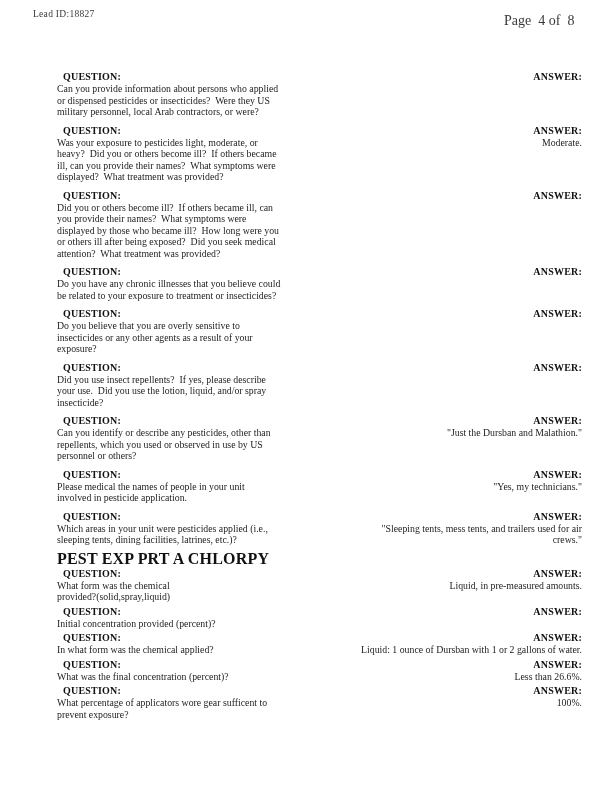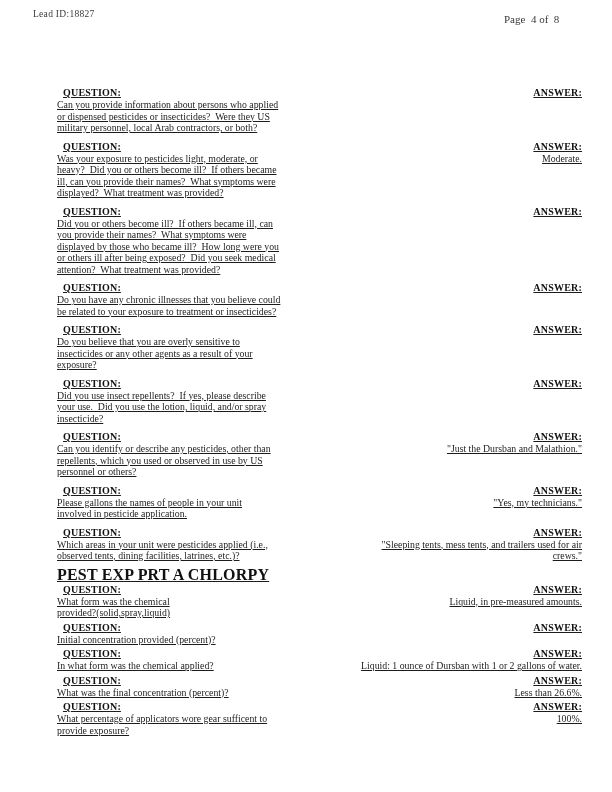--- a/index.html
+++ b/index.html
@@ -22,30 +22,29 @@
     top: 9px;
     font-size: 9.5px;
     color: #3a3a3a;
     letter-spacing: 0.3px;
     white-space: pre;
   }
   .hdr-right {
     position: absolute;
     left: 504px;
     top: 13px;
-    font-size: 11px;
+    font-size: 14px;
     color: #3a3a3a;
     white-space: pre;
   }
   .content {
     position: absolute;
     left: 57px;
-    top: 86px;
+    top: 70px;
     width: 525px;
-    text-decoration: underline;
   }
   .qa-block {
     display: flex;
     margin-bottom: 6px;
   }
   .qa-block.tight {
     margin-bottom: 2px;
   }
   .q-col {
     width: 246px;
@@ -87,21 +86,21 @@
   <div class="hdr-left">Lead ID:18827</div>
   <div class="hdr-right">Page  4 of  8</div>
 
   <div class="content">
 
     <div class="qa-block">
       <div class="q-col">
         <div class="qa-label">QUESTION:</div>
         <div class="qa-text">Can you provide information about persons who applied
 or dispensed pesticides or insecticides?  Were they US
-military personnel, local Arab contractors, or both?</div>
+military personnel, local Arab contractors, or were?</div>
       </div>
       <div class="a-col">
         <div class="qa-label">ANSWER:</div>
         <div class="qa-text"></div>
       </div>
     </div>
 
     <div class="qa-block">
       <div class="q-col">
         <div class="qa-label">QUESTION:</div>
@@ -178,34 +177,34 @@
       </div>
       <div class="a-col">
         <div class="qa-label">ANSWER:</div>
         <div class="qa-text">"Just the Dursban and Malathion."</div>
       </div>
     </div>
 
     <div class="qa-block">
       <div class="q-col">
         <div class="qa-label">QUESTION:</div>
-        <div class="qa-text">Please gallons the names of people in your unit
+        <div class="qa-text">Please medical the names of people in your unit
 involved in pesticide application.</div>
       </div>
       <div class="a-col">
         <div class="qa-label">ANSWER:</div>
         <div class="qa-text">"Yes, my technicians."</div>
       </div>
     </div>
 
     <div class="qa-block">
       <div class="q-col">
         <div class="qa-label">QUESTION:</div>
         <div class="qa-text">Which areas in your unit were pesticides applied (i.e.,
-observed tents, dining facilities, latrines, etc.)?</div>
+sleeping tents, dining facilities, latrines, etc.)?</div>
       </div>
       <div class="a-col">
         <div class="qa-label">ANSWER:</div>
         <div class="qa-text">"Sleeping tents, mess tents, and trailers used for air
 crews."</div>
       </div>
     </div>
 
     <div class="section-heading">PEST EXP PRT A CHLORPY</div>
 
@@ -250,21 +249,21 @@
       <div class="a-col">
         <div class="qa-label">ANSWER:</div>
         <div class="qa-text">Less than 26.6%.</div>
       </div>
     </div>
 
     <div class="qa-block tight">
       <div class="q-col">
         <div class="qa-label">QUESTION:</div>
         <div class="qa-text">What percentage of applicators wore gear sufficent to
-provide exposure?</div>
+prevent exposure?</div>
       </div>
       <div class="a-col">
         <div class="qa-label">ANSWER:</div>
         <div class="qa-text">100%.</div>
       </div>
     </div>
 
   </div>
 </div>
 

